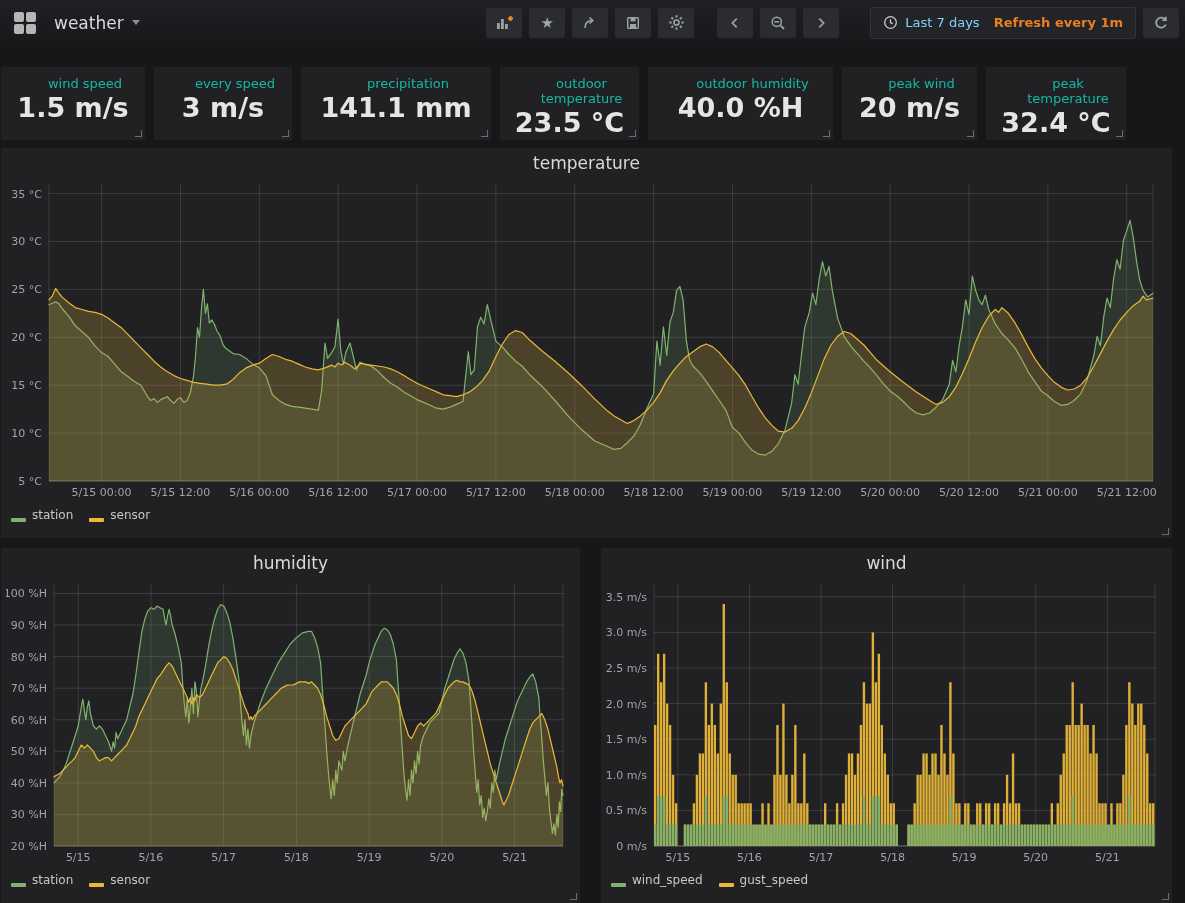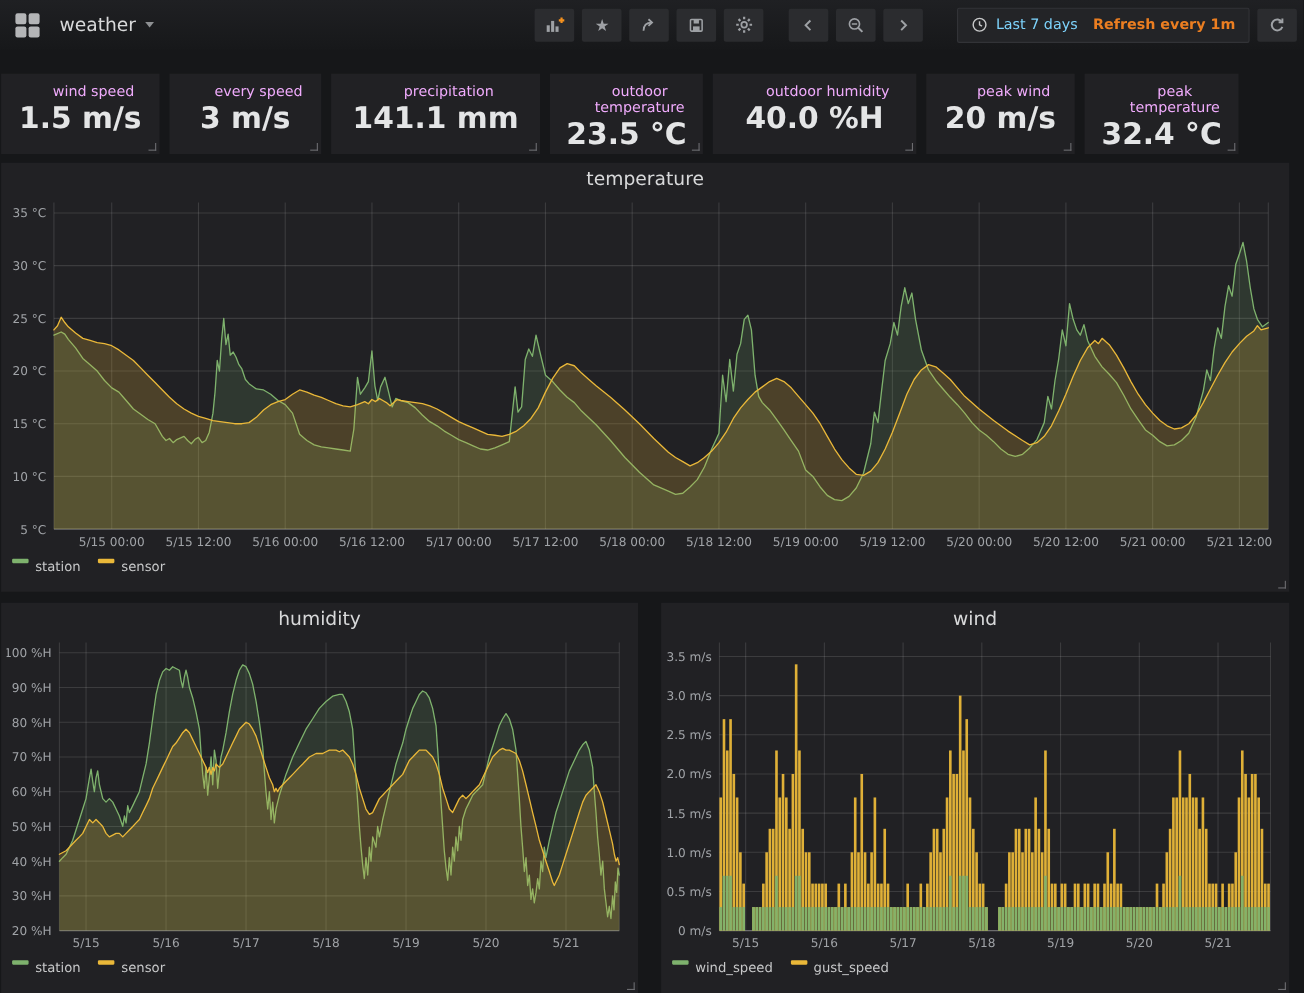--- a/index.html
+++ b/index.html
@@ -15,34 +15,34 @@
   .nav-btn{width:36px;height:30px;background:#2b2c2f;border-radius:2px;margin-left:7px;
     display:flex;align-items:center;justify-content:center;cursor:pointer;color:#9ea1a5;font-size:15px;}
   .nav-gap{width:16px;}
   .timepicker{height:30px;background:#232427;border:1px solid #323337;border-radius:2px;margin-left:7px;
     display:flex;align-items:center;padding:0 12px;cursor:pointer;}
   .timepicker .range{color:#7dd3fc;font-size:13px;margin-left:7px;}
   .timepicker .refresh{font-size:13px;font-weight:bold;margin-left:14px;}
   .stats-row{display:flex;gap:9px;margin:22px 0 0 1px;}
   .panel{background:#212124;position:relative;}
   .stat-panel{height:73px;text-align:center;}
-  .stat-title{color:#f0abfc;font-size:13px;padding-top:9px;cursor:pointer;padding-left:24px;}
+  .stat-title{color:#14b8a6;font-size:13px;padding-top:9px;cursor:pointer;padding-left:24px;}
   .stat-value{color:#e4e5e6;font-size:27px;font-weight:bold;margin-top:1px;letter-spacing:0;}
   .corner{position:absolute;right:3px;bottom:3px;width:6px;height:6px;
     border-right:1px solid #85868a;border-bottom:1px solid #85868a;opacity:.75;cursor:nwse-resize;}
   .graph-panel{padding-top:5px;}
   .graph-title{text-align:center;color:#d8d9da;font-size:17px;height:23px;cursor:pointer;}
   .temp-panel{margin:8px 13px 0 1px;height:385px;}
   .bottom-row{display:flex;gap:21px;margin:10px 13px 0 1px;}
   .humidity-panel{width:585px;height:350px;}
   .wind-panel{width:577px;height:350px;}
   svg text{font-family:"DejaVu Sans","Liberation Sans",sans-serif;}
   .chart-svg{display:block;margin:0 auto;cursor:crosshair;}
   .legend{display:flex;align-items:center;padding:7px 0 0 10px;}
-  .legend-item{display:flex;align-items:flex-start;margin-right:16px;cursor:pointer;}
+  .legend-item{display:flex;align-items:flex-end;margin-right:16px;cursor:pointer;}
   .legend-swatch{width:15px;height:4px;border-radius:1px;margin-right:6px;}
   .legend-label{color:#c7c8c9;font-size:12px;}
   .ico{display:block;}
 </style>
 </head>
 <body>
 
 <div class="navbar">
   <div class="logo-grid">
     <span></span>

